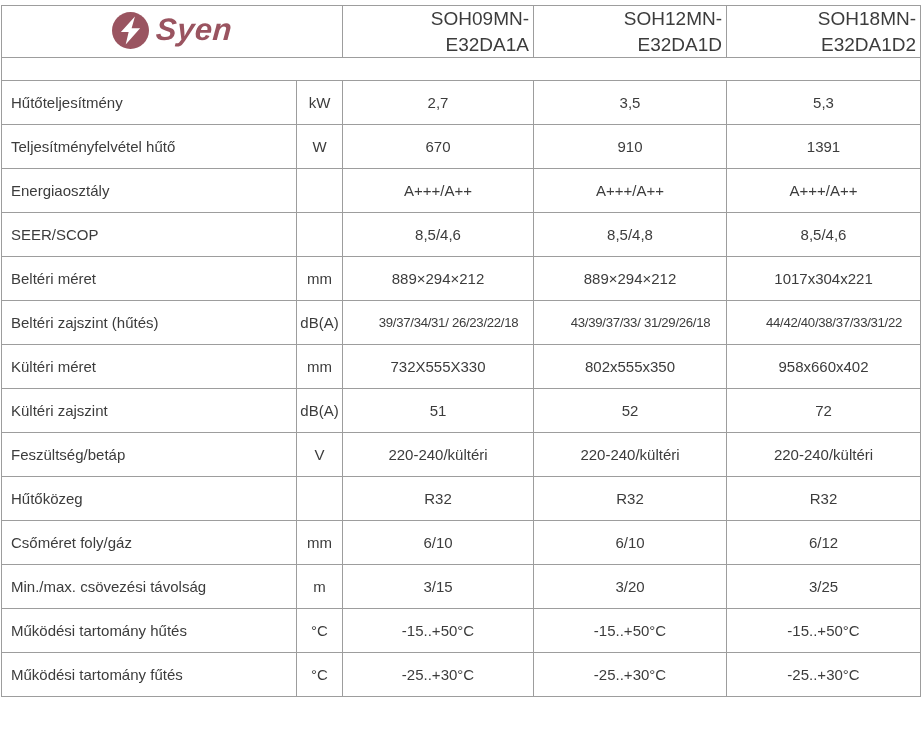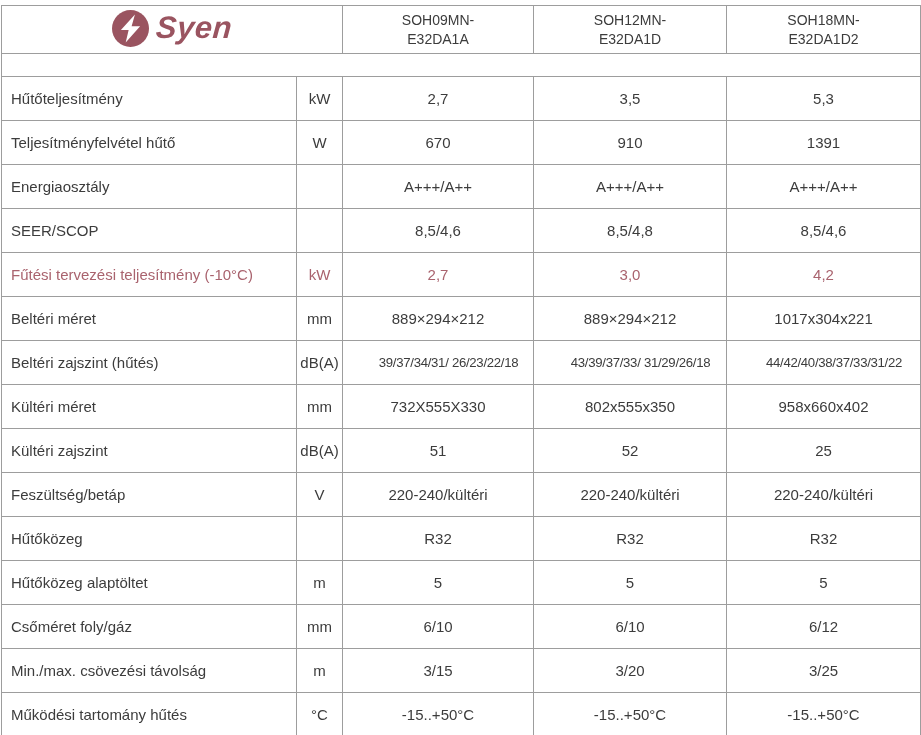--- a/index.html
+++ b/index.html
@@ -25,24 +25,24 @@
     border:1px solid #9d9d9d;
     padding:0 4px;
     font-size:15px;
     font-weight:normal;
     vertical-align:middle;
     overflow:hidden;
     white-space:nowrap;
   }
   tr.header-row th{height:47px;}
   th.model-cell{
-    text-align:center;
+    text-align:right;
     line-height:1.35;
     color:#3c3c3c;
-    font-size:14px;
+    font-size:19px;
   }
   td.logo-cell{text-align:center;}
   .logo-wrap{
     display:inline-flex;align-items:center;justify-content:center;gap:7px;
   }
   .logo-badge{
     width:37px;height:37px;border-radius:50%;
     display:inline-flex;align-items:center;justify-content:center;
     flex:0 0 auto;
   }
@@ -124,27 +124,20 @@
         <td class="value-cell">A+++/A++</td>
         <td class="value-cell">A+++/A++</td>
       </tr>
       <tr class="data-row">
         <td class="label-cell">SEER/SCOP</td>
         <td class="unit-cell"></td>
         <td class="value-cell">8,5/4,6</td>
         <td class="value-cell">8,5/4,8</td>
         <td class="value-cell">8,5/4,6</td>
       </tr>
-      <tr class="data-row highlight">
-        <td class="label-cell">Fűtési tervezési teljesítmény (-10°C)</td>
-        <td class="unit-cell">kW</td>
-        <td class="value-cell">2,7</td>
-        <td class="value-cell">3,0</td>
-        <td class="value-cell">4,2</td>
-      </tr>
       <tr class="data-row">
         <td class="label-cell">Beltéri méret</td>
         <td class="unit-cell">mm</td>
         <td class="value-cell">889×294×212</td>
         <td class="value-cell">889×294×212</td>
         <td class="value-cell">1017x304x221</td>
       </tr>
       <tr class="data-row">
         <td class="label-cell">Beltéri zajszint (hűtés)</td>
         <td class="unit-cell">dB(A)</td>
@@ -157,58 +150,58 @@
         <td class="unit-cell">mm</td>
         <td class="value-cell">732X555X330</td>
         <td class="value-cell">802x555x350</td>
         <td class="value-cell">958x660x402</td>
       </tr>
       <tr class="data-row">
         <td class="label-cell">Kültéri zajszint</td>
         <td class="unit-cell">dB(A)</td>
         <td class="value-cell">51</td>
         <td class="value-cell">52</td>
-        <td class="value-cell">25</td>
+        <td class="value-cell">72</td>
       </tr>
       <tr class="data-row">
         <td class="label-cell">Feszültség/betáp</td>
         <td class="unit-cell">V</td>
         <td class="value-cell">220-240/kültéri</td>
         <td class="value-cell">220-240/kültéri</td>
         <td class="value-cell">220-240/kültéri</td>
       </tr>
       <tr class="data-row">
         <td class="label-cell">Hűtőközeg</td>
         <td class="unit-cell"></td>
         <td class="value-cell">R32</td>
         <td class="value-cell">R32</td>
         <td class="value-cell">R32</td>
       </tr>
       <tr class="data-row">
-        <td class="label-cell">Hűtőközeg alaptöltet</td>
-        <td class="unit-cell">m</td>
-        <td class="value-cell">5</td>
-        <td class="value-cell">5</td>
-        <td class="value-cell">5</td>
-      </tr>
-      <tr class="data-row">
         <td class="label-cell">Csőméret foly/gáz</td>
         <td class="unit-cell">mm</td>
         <td class="value-cell">6/10</td>
         <td class="value-cell">6/10</td>
         <td class="value-cell">6/12</td>
       </tr>
       <tr class="data-row">
         <td class="label-cell">Min./max. csövezési távolság</td>
         <td class="unit-cell">m</td>
         <td class="value-cell">3/15</td>
         <td class="value-cell">3/20</td>
         <td class="value-cell">3/25</td>
       </tr>
       <tr class="data-row">
         <td class="label-cell">Működési tartomány hűtés</td>
         <td class="unit-cell">°C</td>
         <td class="value-cell">-15..+50°C</td>
         <td class="value-cell">-15..+50°C</td>
         <td class="value-cell">-15..+50°C</td>
       </tr>
+      <tr class="data-row">
+        <td class="label-cell">Működési tartomány fűtés</td>
+        <td class="unit-cell">°C</td>
+        <td class="value-cell">-25..+30°C</td>
+        <td class="value-cell">-25..+30°C</td>
+        <td class="value-cell">-25..+30°C</td>
+      </tr>
     </tbody>
 </table>
 
 </body></html>

